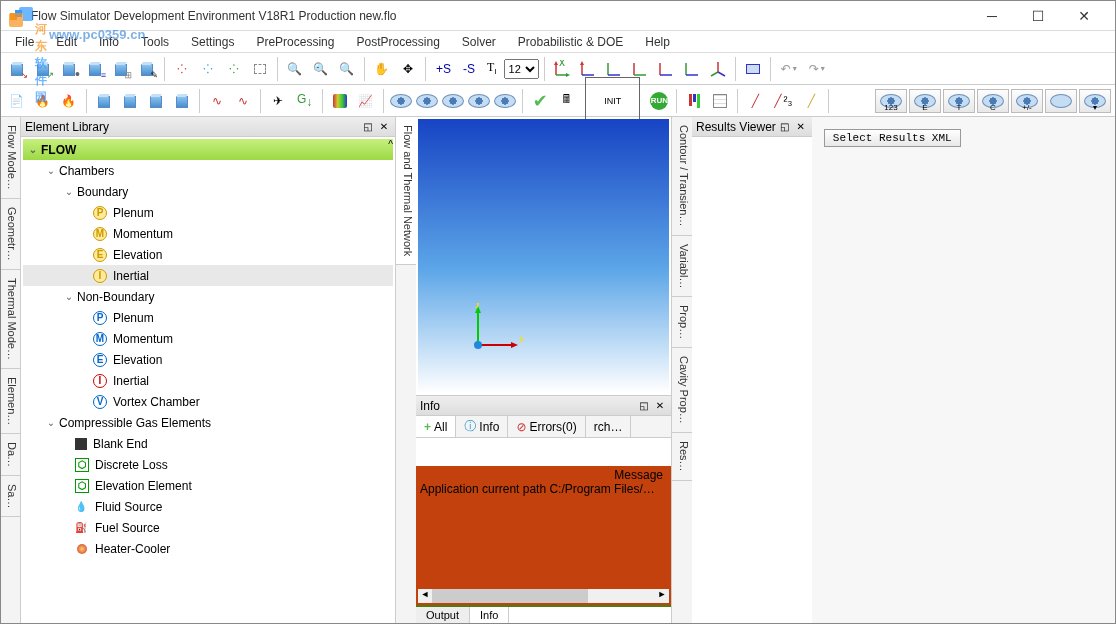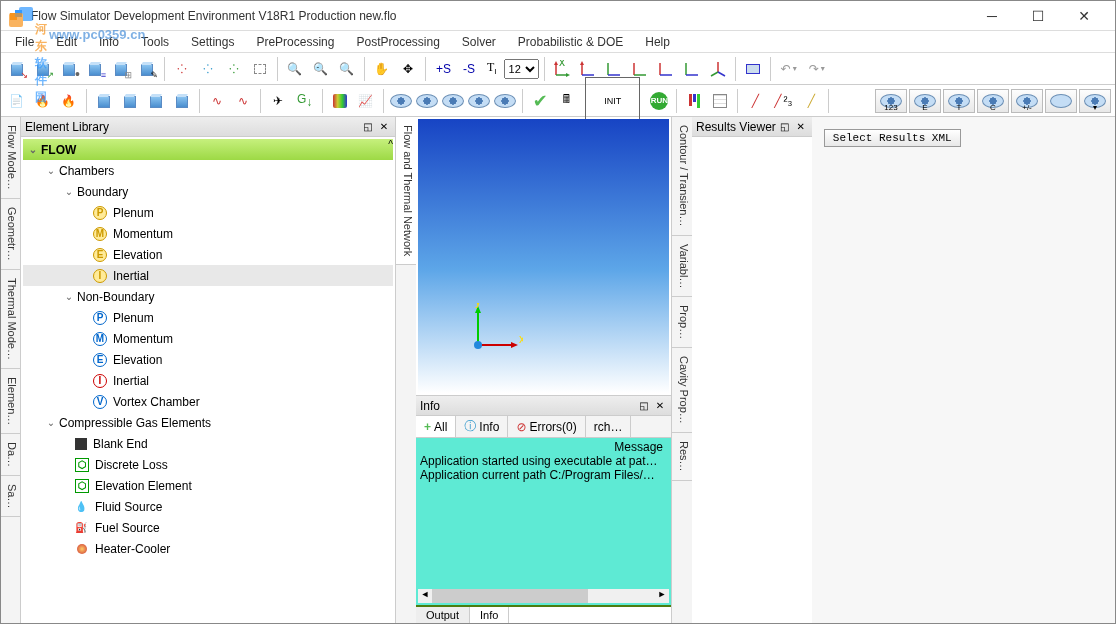--- a/index.html
+++ b/index.html
@@ -49,21 +49,21 @@
 .sq.g{border-color:#009900;color:#009900;}
 .center{flex:1;display:flex;border-right:1px solid #ccc;}
 .center-tabs{width:20px;background:#f4f4f4;display:flex;flex-direction:column;}
 .viewport-wrap{flex:1;display:flex;flex-direction:column;}
 .viewport{flex:1;background:linear-gradient(#1744c4,#5da6e8 55%,#fff);position:relative;margin:2px;}
 .axis{position:absolute;left:45px;bottom:30px;width:60px;height:60px;}
 .info-panel{height:228px;border-top:1px solid #ccc;display:flex;flex-direction:column;}
 .info-tabs{display:flex;border-bottom:1px solid #ccc;background:#f4f4f4;}
 .itab{padding:2px 8px;font-size:11px;border-right:1px solid #ccc;display:flex;align-items:center;gap:3px;cursor:pointer;}
 .itab.active{background:#fff;}
-.info-body{flex:1;background:#5eead4;padding:2px 4px;overflow:hidden;font-size:12px;position:relative;}
+.info-body{flex:1;background:#c2410c;padding:2px 4px;overflow:hidden;font-size:12px;position:relative;margin-top:28px;}
 .info-body .right-hdr{text-align:right;padding-right:4px;}
 .info-body .hscroll{position:absolute;bottom:2px;left:2px;right:2px;height:14px;background:#f0f0f0;display:flex;}
 .info-body .hscroll .track{flex:1;background:#f0f0f0;position:relative;}
 .info-body .hscroll .thumb{position:absolute;left:0;width:70%;height:100%;background:#ccc;}
 .bottom-tabs{display:flex;border-top:2px solid #4d7c0f;}
 .btab{padding:2px 10px;font-size:11px;border-right:1px solid #ccc;cursor:pointer;}
 .btab.active{background:#fff;font-weight:normal;}
 .btab.inactive{background:#eee;}
 .right-area{width:443px;display:flex;}
 .right-tabs{width:20px;background:#f4f4f4;display:flex;flex-direction:column;}
@@ -507,21 +507,20 @@
           <div class="itab">
               <span style="color:#c33;">⊘</span>
               <span>Errors(0)</span>
             </div>
           <div class="itab">
               <span>rch…</span>
             </div>
         </div>
         <div class="info-body">
           <div class="right-hdr">Message</div>
-          <div>Application started using executable at pat…</div>
           <div>Application current  path C:/Program Files/…</div>
           <div class="hscroll">
             <span style="width:14px;text-align:center;font-size:9px;">◄</span>
             <div class="track">
                 <div class="thumb"></div>
               </div>
             <span style="width:14px;text-align:center;font-size:9px;">►</span>
           </div>
         </div>
         <div class="bottom-tabs">

